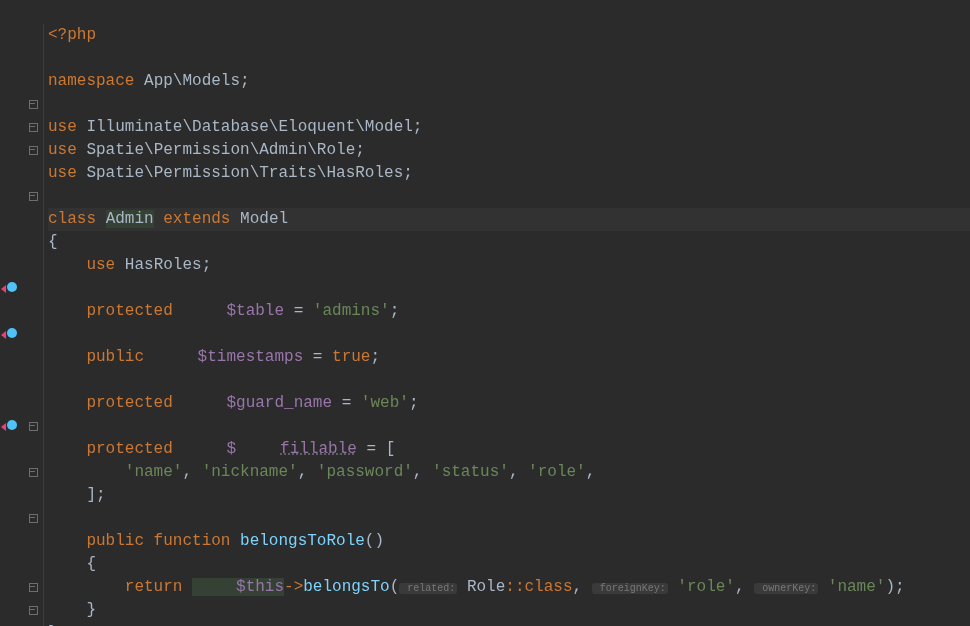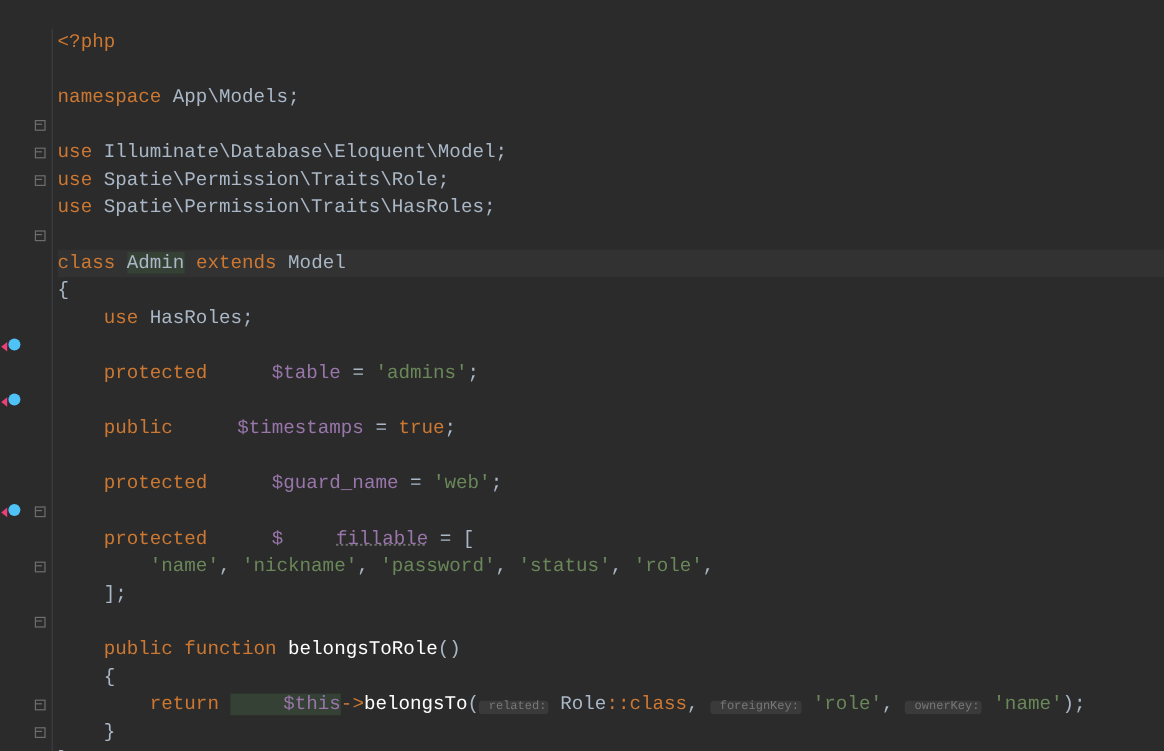--- a/index.html
+++ b/index.html
@@ -100,21 +100,21 @@
     white-space: pre;
     position: relative;
   }
   .line.highlighted {
     background: #323232;
   }
   .kw { color: #cc7832; }
   .cls-def { color: #a9b7c6; background: #344134; }
   .str { color: #6a8759; }
   .var { color: #9876aa; padding-left: 44px; }
-  .func { color: #ffffff; }
+  .func { color: #7dd3fc; }
   .hint { color: #787878; background: #3a3a3a; padding: 0 2px; border-radius: 3px; font-size: 10px; }
   .this-bg { background: #344134; }
   .underline { text-decoration: underline; text-decoration-style: dotted; text-decoration-color: #6e6e6e; }
 </style>
 </head>
 <body>
 
 <div class="editor">
   <div class="gutter">
     <div class="gutter-row"></div>
@@ -182,21 +182,21 @@
         <div class="fold-marker minus"></div>
       </div>
   </div>
 
   <div class="code">
     <div class="line"><span class="kw">&lt;?php</span></div>
     <div class="line"></div>
     <div class="line"><span class="kw">namespace</span><span> App\Models;</span></div>
     <div class="line"></div>
     <div class="line"><span class="kw">use</span><span> Illuminate\Database\Eloquent\Model;</span></div>
-    <div class="line"><span class="kw">use</span><span> Spatie\Permission\Traits\Role;</span></div>
+    <div class="line"><span class="kw">use</span><span> Spatie\Permission\Admin\Role;</span></div>
     <div class="line"><span class="kw">use</span><span> Spatie\Permission\Traits\HasRoles;</span></div>
     <div class="line"></div>
     <div class="line highlighted"><span class="kw">class</span><span> </span><span class="cls-def">Admin</span><span> </span><span class="kw">extends</span><span> Model</span></div>
     <div class="line"><span>{</span></div>
     <div class="line">    <span class="kw">use</span><span> HasRoles;</span></div>
     <div class="line"></div>
     <div class="line">    <span class="kw">protected</span><span class="var"> $table</span><span> = </span><span class="str">'admins'</span><span>;</span></div>
     <div class="line"></div>
     <div class="line">    <span class="kw">public</span><span class="var"> $timestamps</span><span> = </span><span class="kw">true</span><span>;</span></div>
     <div class="line"></div>

